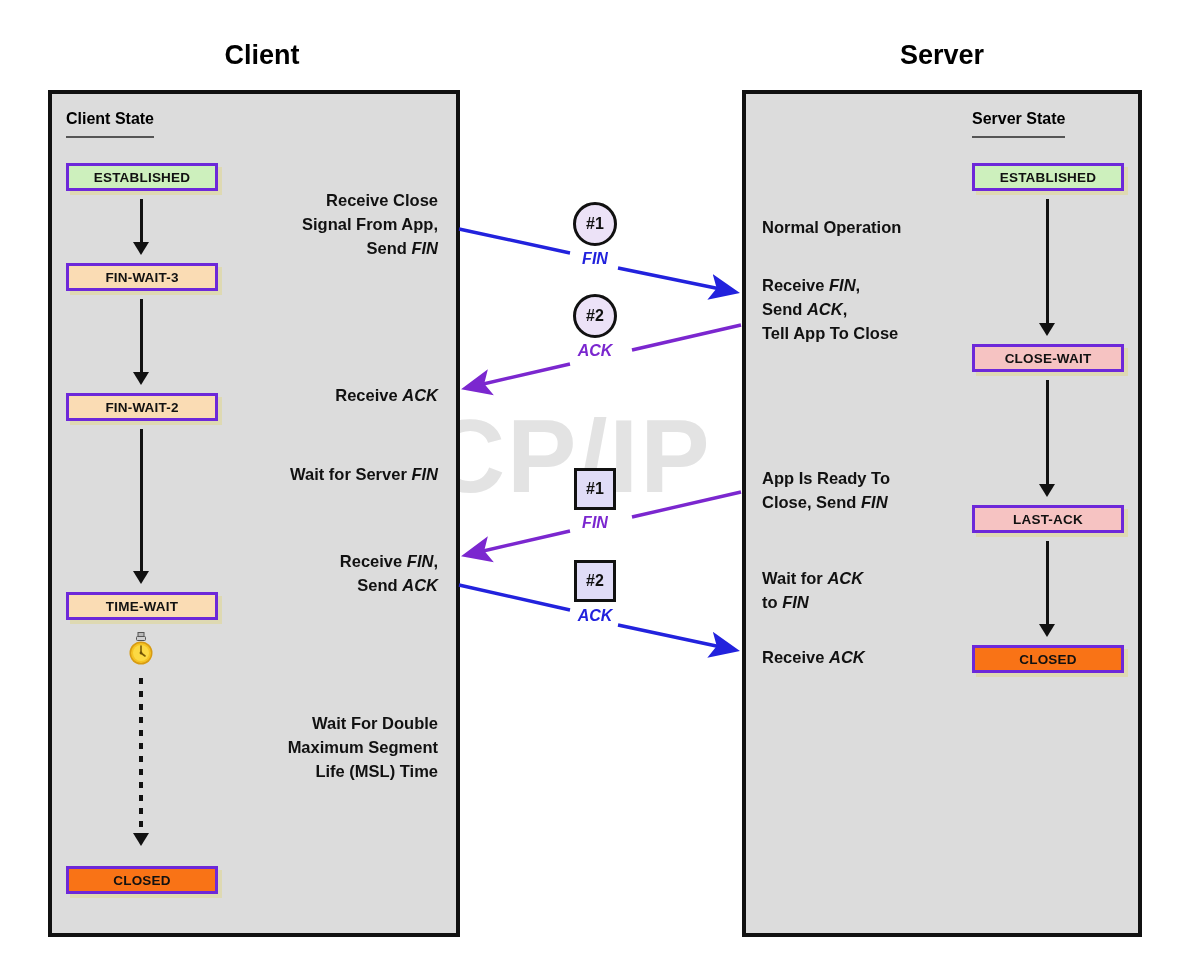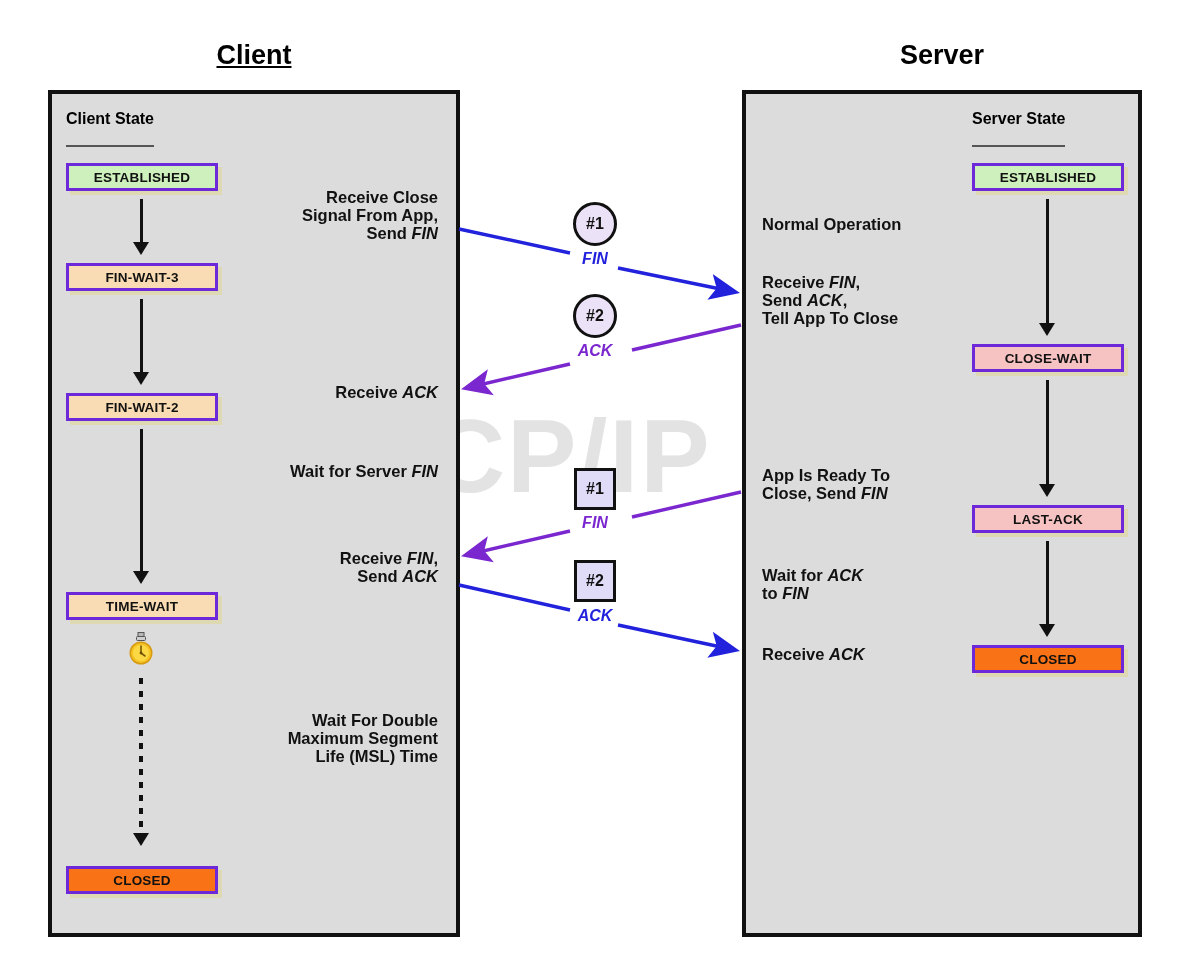--- a/index.html
+++ b/index.html
@@ -25,21 +25,21 @@
   }
 
   
   .panel{
     position:absolute;background:#dcdcdc;
     border:4px solid #111;box-sizing:border-box;z-index:2;
   }
 
   .panel-head{
     position:absolute;font-size:16px;font-weight:bold;color:#000;
-    border-bottom:2px solid #555;padding-bottom:17px;z-index:5;
+    border-bottom:2px solid #555;padding-bottom:8px;z-index:5;
     white-space:nowrap;
   }
 
   
   .state{
     position:absolute;box-sizing:border-box;
     border:3px solid #6d28d9;
     font-size:13.5px;font-weight:bold;color:#111;
     display:flex;align-items:center;justify-content:center;
     letter-spacing:.2px;z-index:5;
@@ -60,21 +60,21 @@
   }
   .vdots{
     position:absolute;width:4px;z-index:4;
     background-image:linear-gradient(#111 50%, rgba(0,0,0,0) 0%);
     background-size:4px 13px;background-repeat:repeat-y;
   }
 
   
   .txt{
     position:absolute;font-size:16.5px;font-weight:bold;color:#111;
-    line-height:18px;z-index:5;white-space:pre-line;
+    line-height:24px;z-index:5;white-space:pre-line;
   }
   .txt.right{text-align:right;}
   .txt.left{text-align:left;}
   .txt i{font-style:italic;}
 
   
   .marker{
     position:absolute;z-index:7;box-sizing:border-box;
     background:#e0dcf7;border:3px solid #111;
     font-size:16px;font-weight:bold;color:#111;
@@ -93,21 +93,21 @@
 
   svg.wires{position:absolute;left:0;top:0;width:1188px;height:974px;z-index:3;}
 </style>
 </head>
 <body>
 
 <div id="stage">
 
   <div class="watermark">The TCP/IP Guide</div>
 
-  <div class="col-title" style="left:48px;top:40px;width:412px;text-decoration:underline;">Client</div>
+  <div class="col-title" style="left:56px;top:40px;width:412px;">Client</div>
   <div class="col-title" style="left:742px;top:40px;width:400px;">Server</div>
 
   <div class="panel" style="left:48px;top:90px;width:412px;height:847px;"></div>
 
   <div class="panel-head" style="left:66px;top:110px;">Client State</div>
 
   <div class="state st-green" style="left:66px;top:163px;width:152px;height:28px;">ESTABLISHED</div>
   <div class="state st-peach" style="left:66px;top:263px;width:152px;height:28px;">FIN-WAIT-3</div>
   <div class="state st-peach" style="left:66px;top:393px;width:152px;height:28px;">FIN-WAIT-2</div>
   <div class="state st-peach" style="left:66px;top:592px;width:152px;height:28px;">TIME-WAIT</div>

